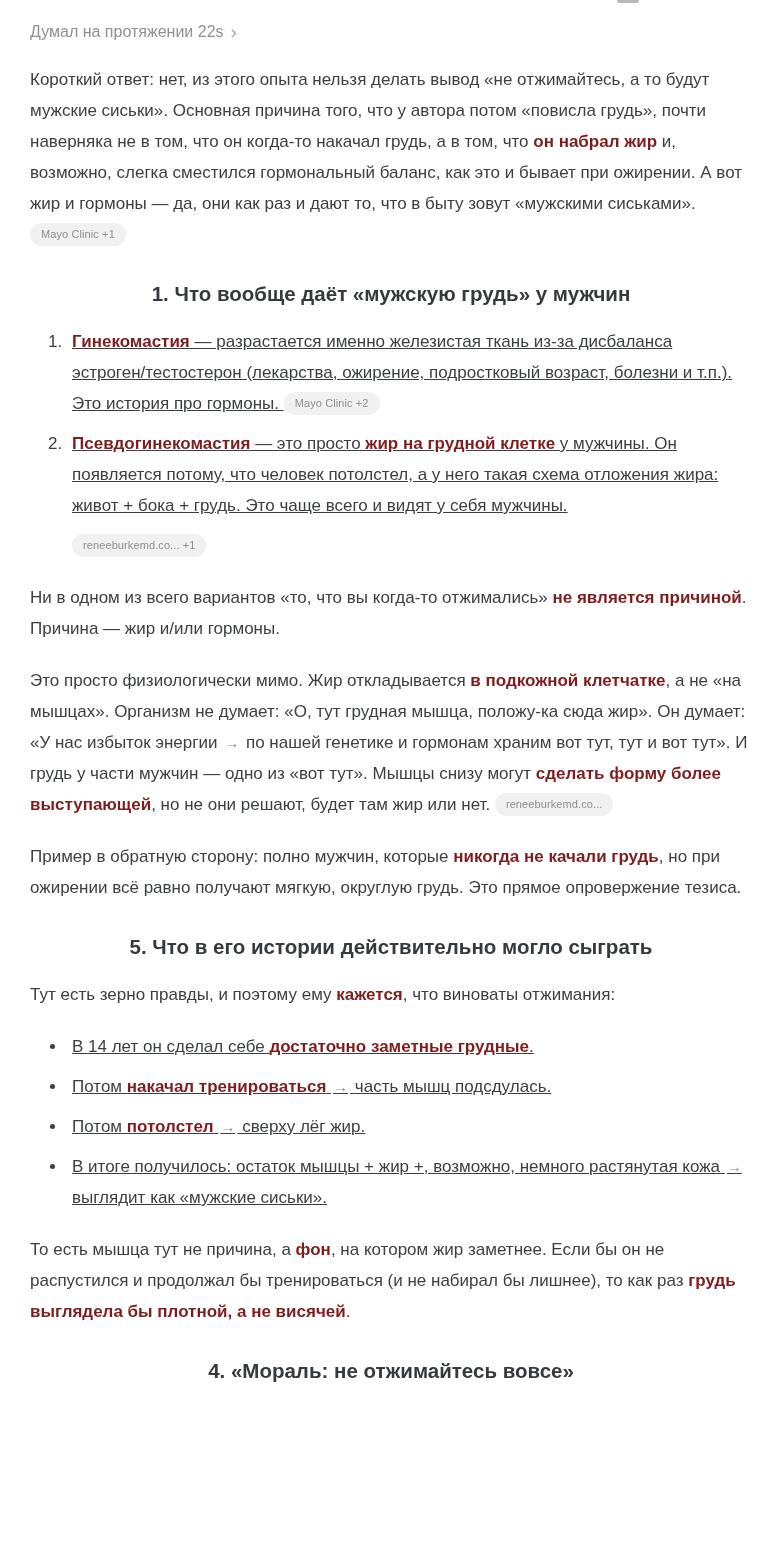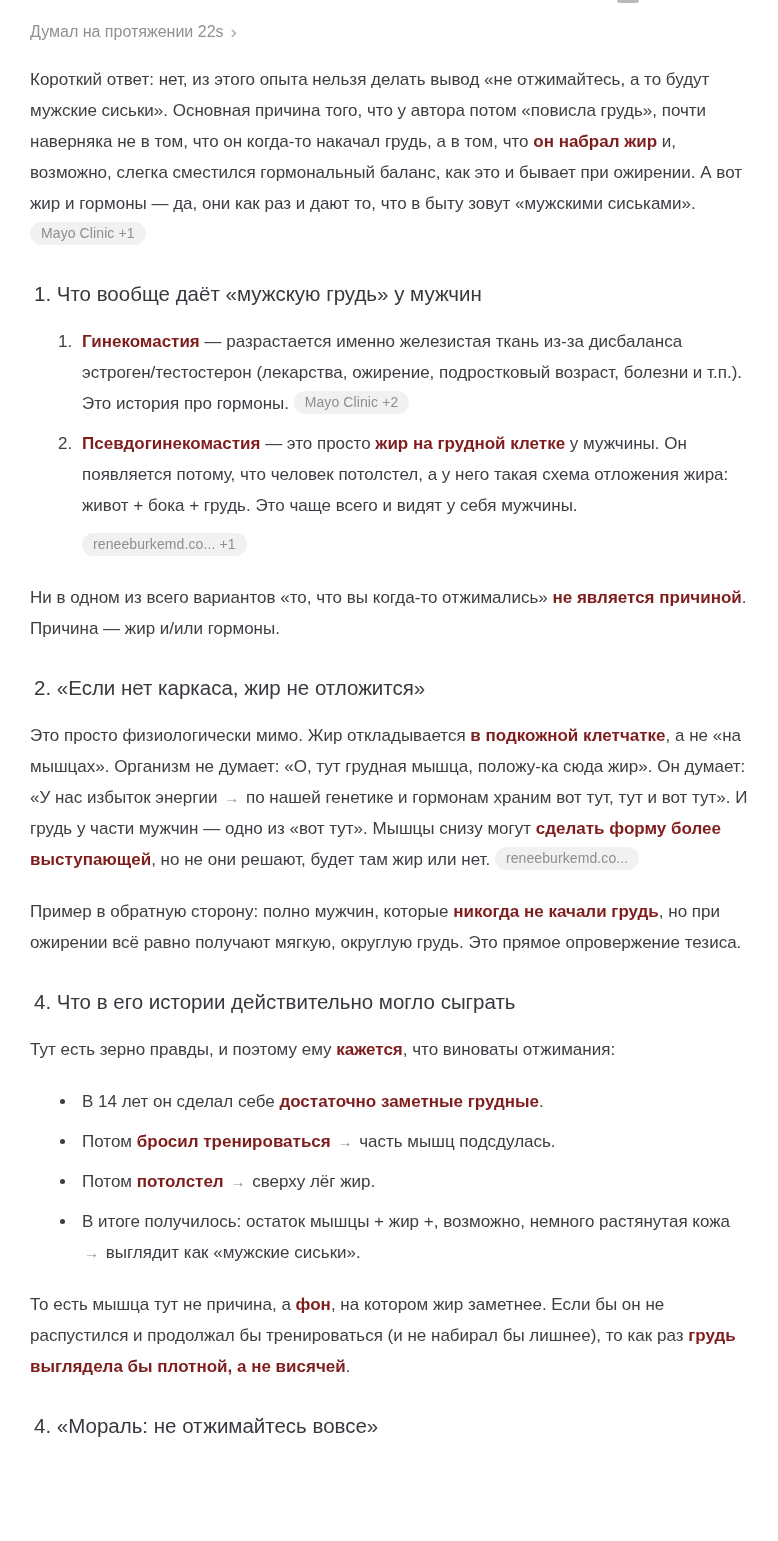--- a/index.html
+++ b/index.html
@@ -19,35 +19,35 @@
   .thought-row {
     display:flex; align-items:flex-start; gap:7px;
     color:#8f9095; font-size:16px; line-height:20px;
     cursor:pointer; margin:2px 0 22px 0;
   }
   .thought-chevron { color:#a6a7ab; font-size:19px; line-height:18px; padding-top:1px; }
 
   .prose { font-size:17px; line-height:31px; }
   .prose p { margin:0 0 21px 0; }
   .prose h2 {
-    font-size:20.5px; line-height:26px; font-weight:400;
-    color:#36393d; margin:31px 0 19px 4px;
+    font-size:20.5px; line-height:26px; font-weight:700;
+    color:#36393d; margin:31px 0 19px 4px;text-align:center;
   }
   .prose ol { margin:0 0 21px 0; padding-left:37px; }
   .prose ul { margin:0 0 21px 0; padding-left:37px; }
-  .prose li { margin:0 0 9px 10px; padding-left:5px; }
+  .prose li { margin:0 0 9px 0; padding-left:5px;text-decoration:underline; }
   .prose ul li::marker { color:#3b3e42; }
 
   .b { font-weight:700; color:#7f1d1d; }
   .i { }
   .arrow { color:#8f9095; font-size:15px; padding:0 2px; }
 
   .pill {
     display:inline-block; background:#f1f1f1; color:#8d8e92;
-    font-size:14px; line-height:13px; padding:5px 11px;
+    font-size:11px; line-height:13px; padding:5px 11px;
     border-radius:12px; white-space:nowrap; vertical-align:2px;
     cursor:pointer; letter-spacing:.1px;
   }
   .pill-break { display:block; height:9px; }
 </style>
 </head>
 <body>
 
 <div class="clip-fragment"></div>
 
@@ -57,27 +57,26 @@
     <span class="thought-chevron">›</span>
   </div>
   <div class="prose">
       <p><span>Короткий ответ: нет, из этого опыта нельзя делать вывод «не отжимайтесь, а то будут мужские сиськи». Основная причина того, что у автора потом «повисла грудь», почти наверняка не в том, что он когда-то накачал грудь, а в том, что </span><span class="b">он набрал жир</span><span> и, возможно, слегка сместился гормональный баланс, как это и бывает при ожирении. А вот жир и гормоны — да, они как раз и дают то, что в быту зовут «мужскими сиськами».  </span><span class="pill">Mayo Clinic  +1</span></p>
       <h2>1. Что вообще даёт «мужскую грудь» у мужчин</h2>
       <ol>
         <li><span class="b">Гинекомастия</span><span> — разрастается именно железистая ткань из-за дисбаланса эстроген/тестостерон (лекарства, ожирение, подростковый возраст, болезни и т.п.). Это история про гормоны.  </span><span class="pill">Mayo Clinic  +2</span></li>
         <li><span class="b">Псевдогинекомастия</span><span> — это просто </span><span class="b">жир на грудной клетке</span><span> у мужчины. Он появляется потому, что человек потолстел, а у него такая схема отложения жира: живот + бока + грудь. Это чаще всего и видят у себя мужчины.</span><span class="pill-break"></span><span class="pill">reneeburkemd.co...  +1</span></li>
       </ol>
       <p><span>Ни в одном из всего вариантов «то, что вы когда-то отжимались» </span><span class="b">не является причиной</span><span>. Причина — жир и/или гормоны.</span></p>
-      <h2>2. «Если нет каркаса, жир не отложится»</h2>
       <p><span>Это просто физиологически мимо. Жир откладывается </span><span class="b">в подкожной клетчатке</span><span>, а не «на мышцах». Организм не думает: «О, тут грудная мышца, положу-ка сюда жир». Он думает: «У нас избыток энергии </span><span class="arrow">→</span><span> по нашей генетике и гормонам храним вот тут, тут и вот тут». И грудь у части мужчин — одно из «вот тут». Мышцы снизу могут </span><span class="b">сделать форму более выступающей</span><span>, но не они решают, будет там жир или нет.  </span><span class="pill">reneeburkemd.co...</span></p>
       <p><span>Пример в обратную сторону: полно мужчин, которые </span><span class="b">никогда не качали грудь</span><span>, но при ожирении всё равно получают мягкую, округлую грудь. Это прямое опровержение тезиса.</span></p>
-      <h2>4. Что в его истории действительно могло сыграть</h2>
+      <h2>5. Что в его истории действительно могло сыграть</h2>
       <p><span>Тут есть зерно правды, и поэтому ему </span><span class="b">кажется</span><span>, что виноваты отжимания:</span></p>
       <ul>
         <li><span>В 14 лет он сделал себе </span><span class="b">достаточно заметные грудные</span><span>.</span></li>
-        <li><span>Потом </span><span class="b">бросил тренироваться</span><span> </span><span class="arrow">→</span><span> часть мышц подсдулась.</span></li>
+        <li><span>Потом </span><span class="b">накачал тренироваться</span><span> </span><span class="arrow">→</span><span> часть мышц подсдулась.</span></li>
         <li><span>Потом </span><span class="b">потолстел</span><span> </span><span class="arrow">→</span><span> сверху лёг жир.</span></li>
         <li><span>В итоге получилось: остаток мышцы + жир +, возможно, немного растянутая кожа </span><span class="arrow">→</span><span> выглядит как «мужские сиськи».</span></li>
       </ul>
       <p><span>То есть мышца тут не </span><span class="i">причина</span><span>, а </span><span class="b">фон</span><span>, на котором жир заметнее. Если бы он не распустился и продолжал бы тренироваться (и не набирал бы лишнее), то как раз </span><span class="b">грудь выглядела бы плотной, а не висячей</span><span>.</span></p>
       <h2>4. «Мораль: не отжимайтесь вовсе»</h2>
     </div>
 </div>
 
 </body></html>

